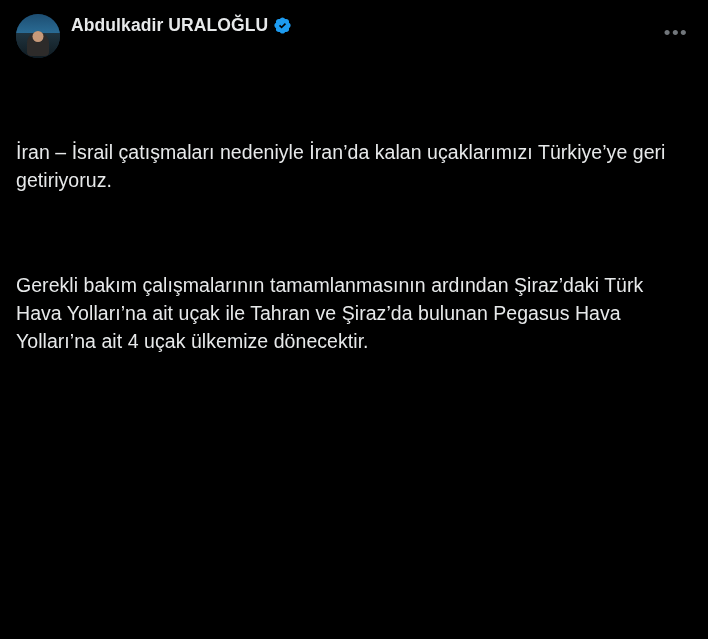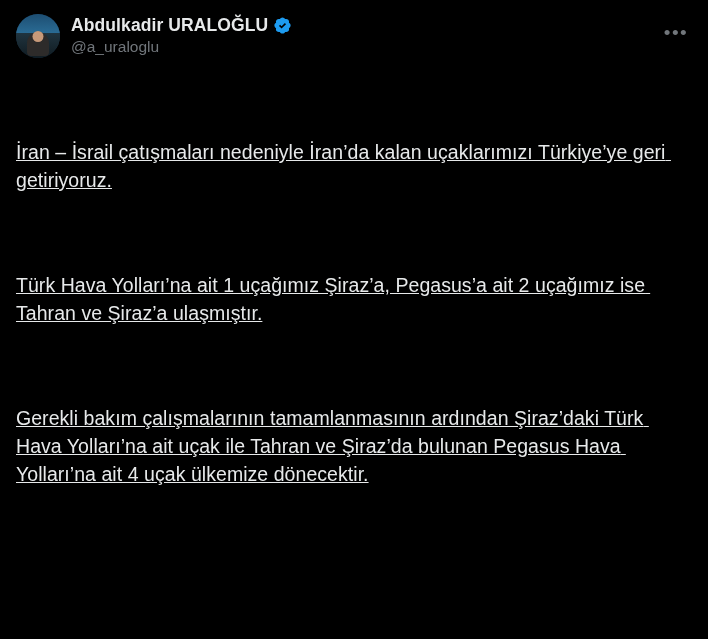--- a/index.html
+++ b/index.html
@@ -118,21 +118,20 @@
   .tweet-body {
     margin-top: 16px;
     font-size: 19.5px;
     line-height: 28px;
     color: #e7e9ea;
     letter-spacing: 0.05px;
     white-space: pre-wrap;
   }
   .tweet-body p {
     margin: 0 0 21px 0;
-    text-decoration: underline;
   }
   .tweet-body p:last-child {
     margin-bottom: 0;
   }
 </style>
 </head>
 <body>
 
 <div class="tweet-card">
 
@@ -148,27 +147,25 @@
     <div class="name-block">
       <div class="name-row">
         <span class="display-name">Abdulkadir URALOĞLU</span>
         <span class="verified-icon">
           <svg viewBox="0 0 24 24" width="19" height="19" aria-hidden="true">
             <path fill="#1d9bf0" d="M22.25 12c0-1.43-.88-2.67-2.19-3.34.46-1.39.2-2.9-.81-3.91s-2.52-1.27-3.91-.81C14.67 2.63 13.43 1.75 12 1.75s-2.67.88-3.34 2.19c-1.39-.46-2.9-.2-3.91.81s-1.27 2.52-.81 3.91C2.63 9.33 1.75 10.57 1.75 12s.88 2.67 2.19 3.34c-.46 1.39-.2 2.9.81 3.91s2.52 1.27 3.91.81c.67 1.31 1.91 2.19 3.34 2.19s2.67-.88 3.34-2.19c1.39.46 2.9.2 3.91-.81s1.27-2.52.81-3.91c1.31-.67 2.19-1.91 2.19-3.34z"></path>
             <path fill="#000000" d="M10.84 15.92l-3.3-3.3 1.42-1.41 1.88 1.88 4.2-4.2 1.41 1.42-5.61 5.61z"></path>
           </svg>
         </span>
       </div>
-      <span class="handle">@a_uraloglu</span>
     </div>
 
     <div class="more-button">•••</div>
   </div>
 
   <div class="tweet-body">
     <p>İran – İsrail çatışmaları nedeniyle İran’da kalan uçaklarımızı Türkiye’ye geri getiriyoruz.</p>
-    <p>Türk Hava Yolları’na ait 1 uçağımız Şiraz’a, Pegasus’a ait 2 uçağımız ise Tahran ve Şiraz’a ulaşmıştır.</p>
     <p>Gerekli bakım çalışmalarının tamamlanmasının ardından Şiraz’daki Türk Hava Yolları’na ait uçak ile Tahran ve Şiraz’da bulunan Pegasus Hava Yolları’na ait 4 uçak ülkemize dönecektir.</p>
     
     
   </div>
 
 </div>
 
 </body></html>

